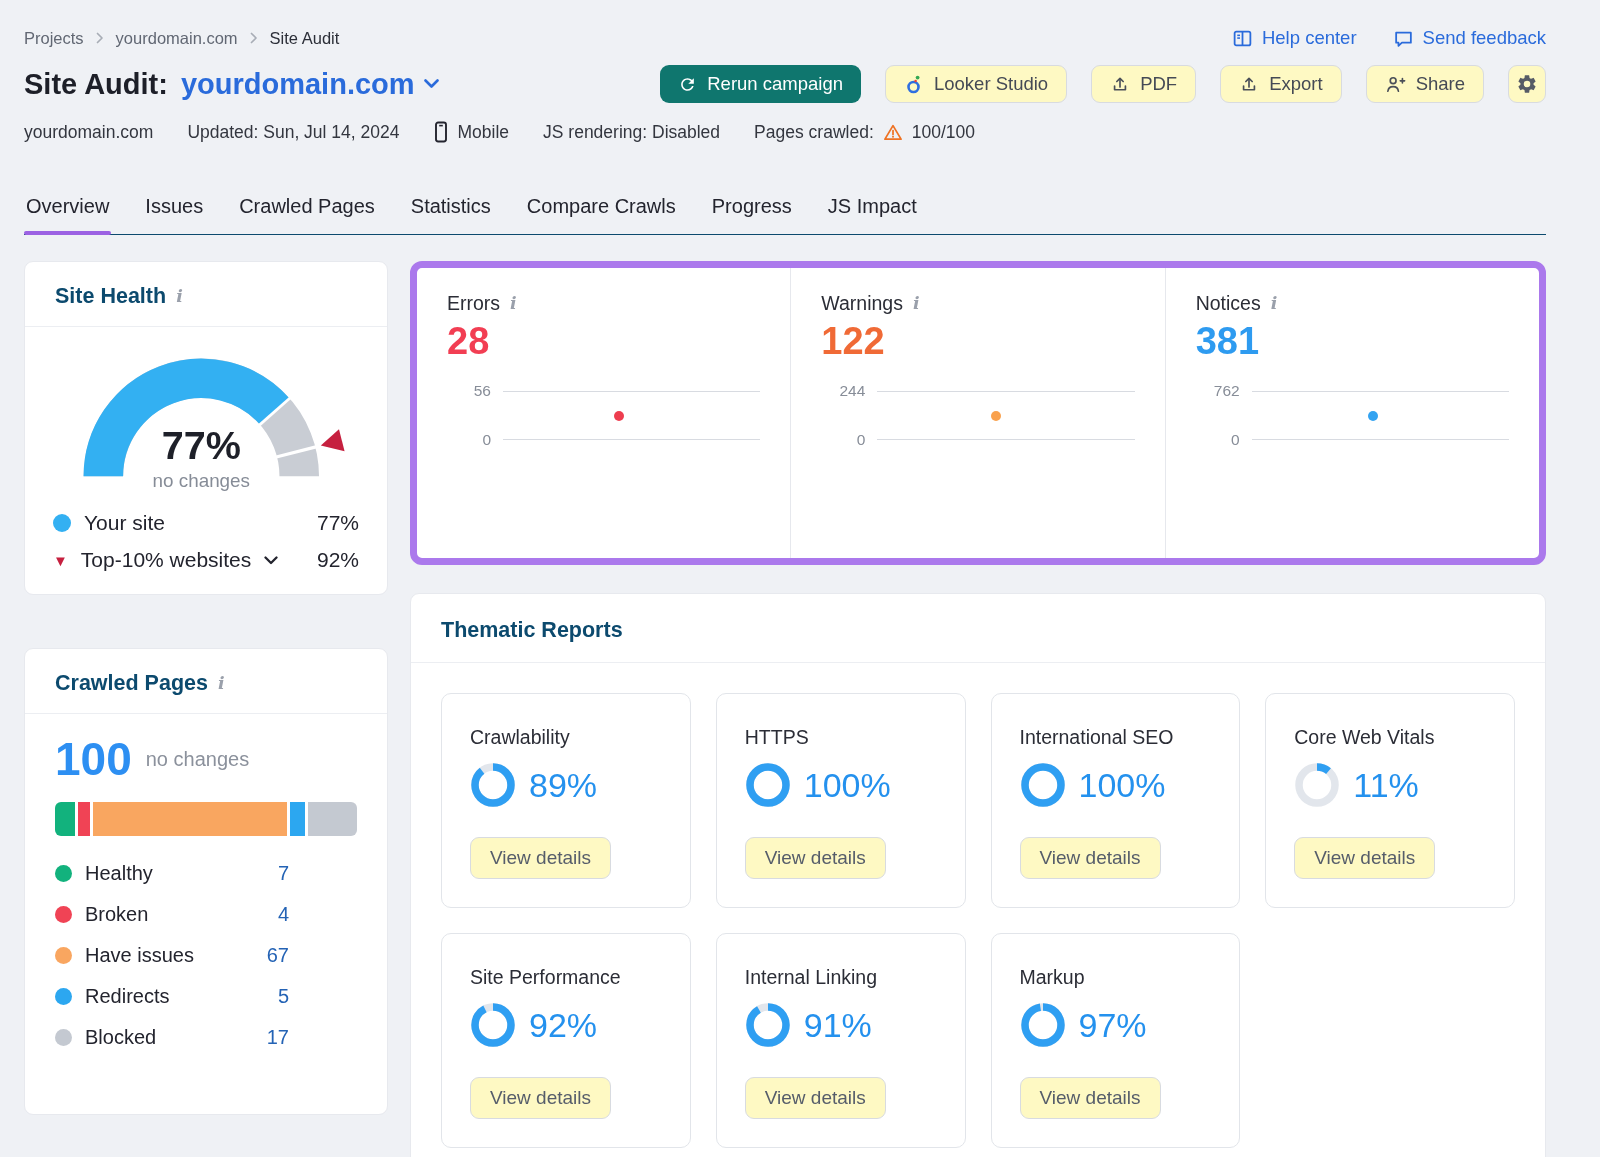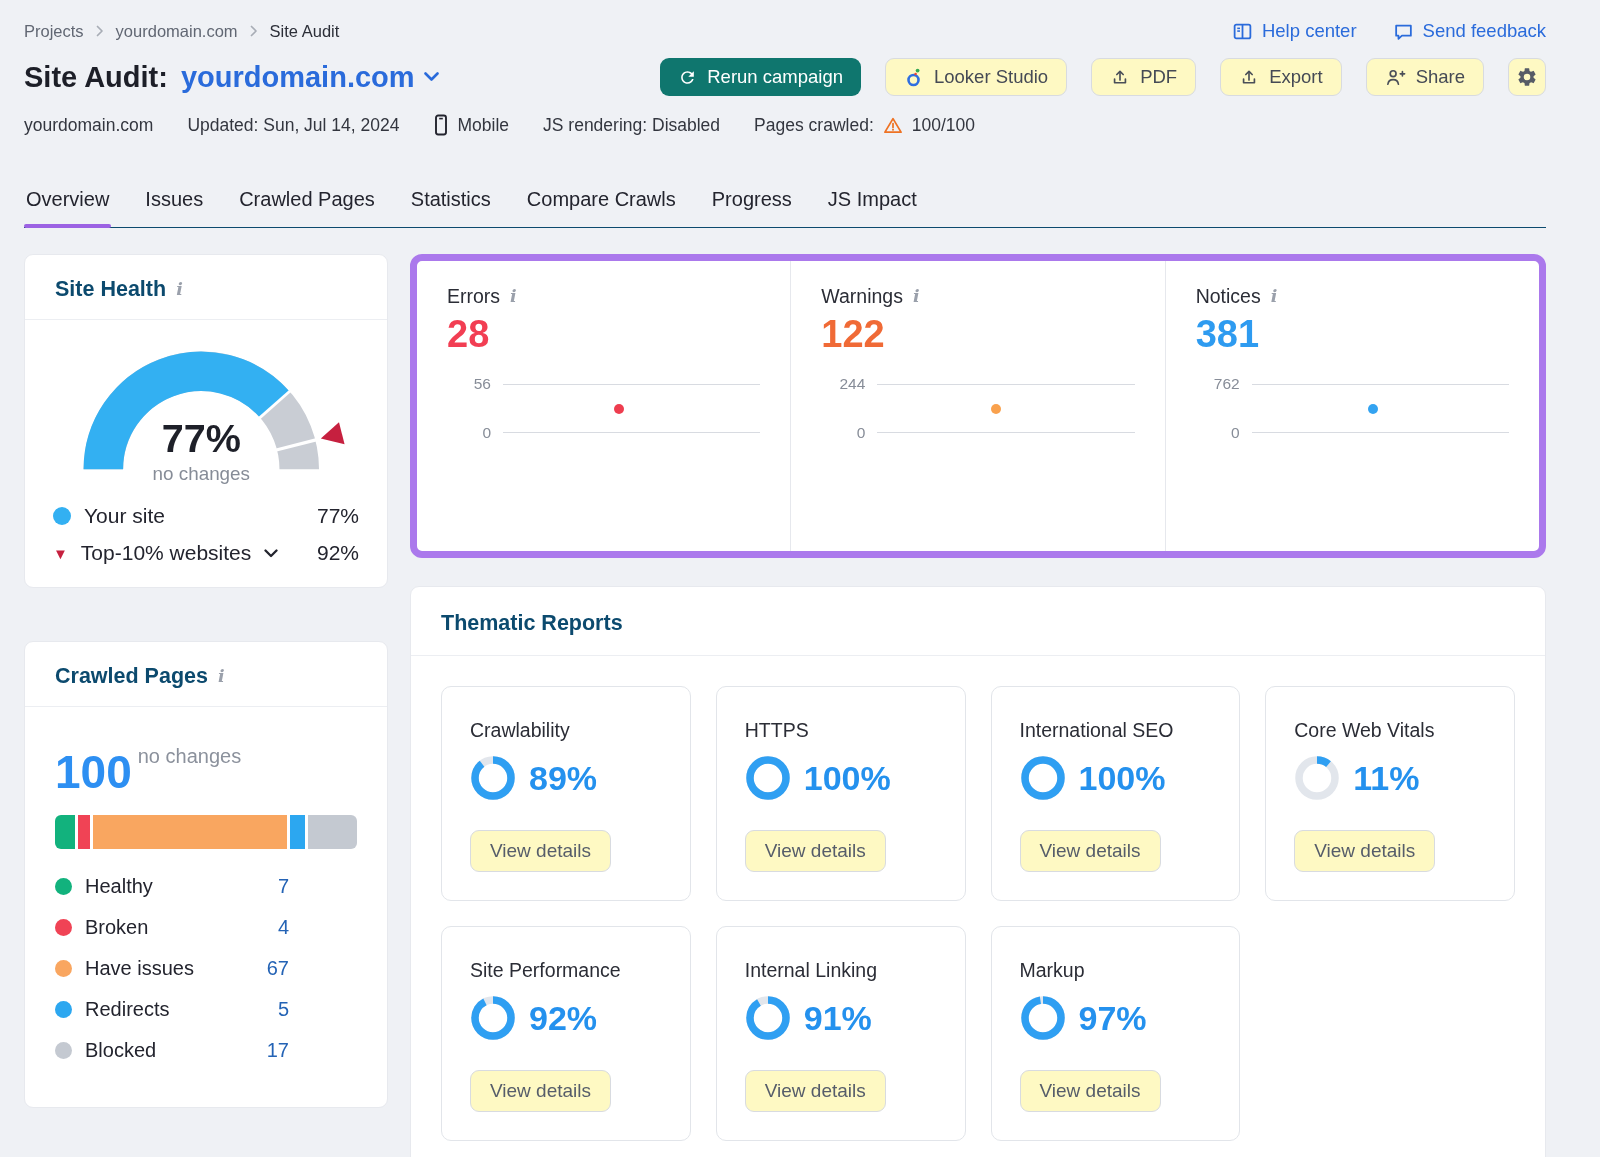--- a/index.html
+++ b/index.html
@@ -1,20 +1,20 @@
 <!DOCTYPE html>
 <html><head>
 <meta charset="utf-8">
 <style>
   html,body{margin:0;padding:0;background:#eff1f5;font-family:"Liberation Sans",sans-serif;color:#23242e;}
   .page{width:1600px;height:1157px;box-sizing:border-box;padding:0 54px 0 24px;overflow:hidden;background:#eff1f5;}
   .clickable{cursor:pointer;}
 
   
-  .topline{display:flex;justify-content:space-between;align-items:center;padding-top:20px;}
+  .topline{display:flex;justify-content:space-between;align-items:center;padding-top:27px;}
   .crumbs{display:flex;align-items:center;gap:12px;font-size:16.5px;color:#616773;}
   .crumb.current{color:#2c2f38;}
   .toplinks{display:flex;gap:36px;align-items:center;}
   .toplink{display:flex;align-items:center;gap:9px;color:#2a6bdb;font-size:18.5px;}
 
   .titlerow{display:flex;justify-content:space-between;align-items:center;margin-top:16px;}
   .title{font-size:29px;font-weight:700;color:#1d1f28;display:flex;align-items:center;gap:13px;}
   .title .domain{color:#2a6bdb;display:flex;align-items:center;gap:9px;}
   .actions{display:flex;gap:16px;align-items:center;}
   .btn{height:38px;display:inline-flex;align-items:center;gap:10px;padding:0 18px;border-radius:9px;font-size:18.5px;box-sizing:border-box;border:none;white-space:nowrap;}
@@ -63,39 +63,39 @@
   .spark-axis .amax{position:absolute;top:0;right:0;transform:translateY(-50%);}
   .spark-axis .amin{position:absolute;bottom:0;right:0;transform:translateY(50%);}
   .spark-area{flex:1;position:relative;height:49px;}
   .gl{position:absolute;left:0;right:0;height:1px;background:#d8dbe1;}
   .gl.top{top:0}.gl.bot{bottom:0}
   .spark-dot{position:absolute;width:10px;height:10px;border-radius:50%;transform:translate(-50%,-50%);}
 
   
   .cp-card{height:467px;}
   .cp-body{padding:18px 30px 30px;}
-  .cp-number{display:flex;align-items:flex-start;gap:6px;margin-top:20px;}
+  .cp-number{display:flex;align-items:center;gap:14px;margin-top:0;}
   .cp-total{font-size:46px;font-weight:700;color:#2d8ff2;}
   .cp-change{font-size:20px;color:#8b919c;}
   .cp-bar{display:flex;gap:3px;height:34px;margin-top:16px;}
   .seg{min-width:4px;}
   .seg:first-child{border-radius:6px 0 0 6px;}
   .seg:last-child{border-radius:0 6px 6px 0;}
   .cp-legend{margin-top:26px;display:flex;flex-direction:column;gap:18px;width:234px;}
   .cp-row{display:flex;align-items:center;gap:13px;font-size:20px;color:#23242e;}
   .cp-dot{width:17px;height:17px;border-radius:50%;flex:none;}
   .cp-val{margin-left:auto;color:#2463b5;}
 
   
   .tr-head{padding:24px 30px 19px;}
   .tr-body{padding:30px;display:grid;grid-template-columns:repeat(4,1fr);gap:25px;}
   .t-card{border:1px solid #e2e5ea;border-radius:10px;height:215px;box-sizing:border-box;padding:32px 28px 28px;display:flex;flex-direction:column;align-items:flex-start;background:#fff;}
   .t-title{font-size:19.5px;color:#2b2d36;}
   .t-score{display:flex;align-items:center;gap:13px;margin-top:13px;}
-  .t-pct{font-size:34px;font-weight:700;color:#2491ee;}
+  .t-pct{font-size:34px;font-weight:400;color:#2491ee;}
   .donut{width:46px;height:46px;flex:none;}
   .t-btn{margin-top:auto;padding:9px 19px;background:#fef9c3;border:1px solid #d8dbe0;border-radius:9px;font-size:19px;color:#565d6a;}
 
   svg.icon{display:block;flex:none;}
 </style>
 </head>
 <body>
 
 <div class="page">
 

